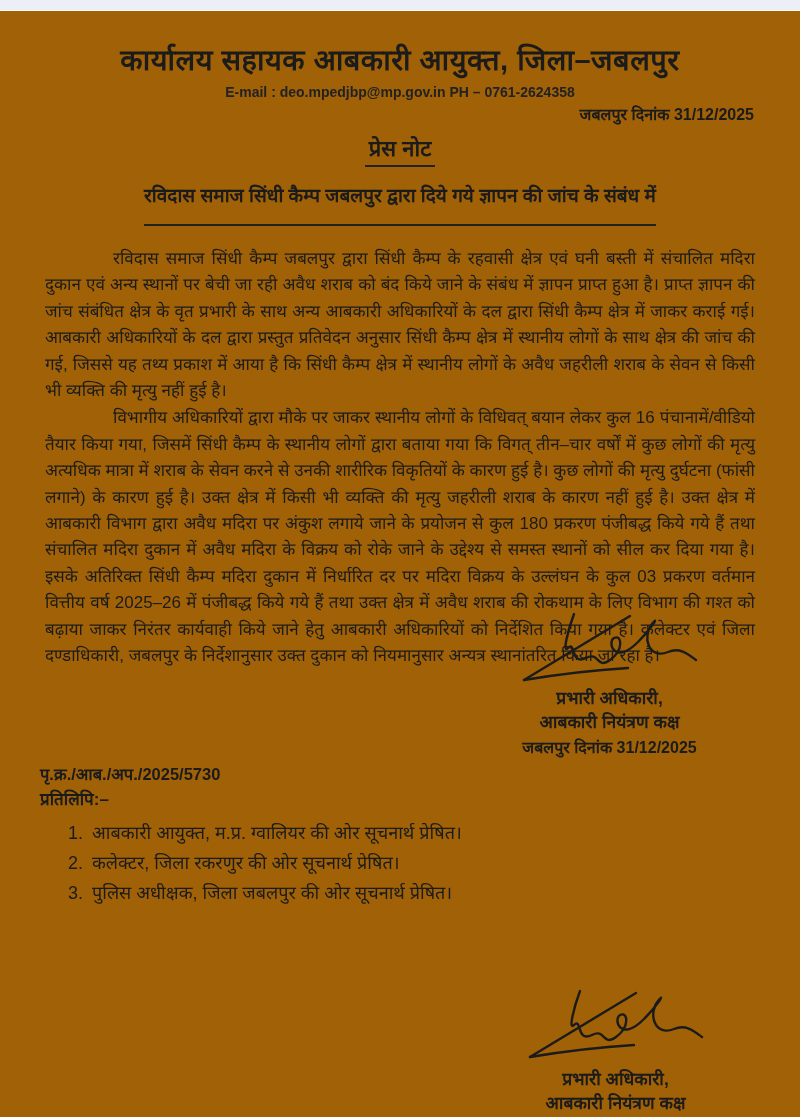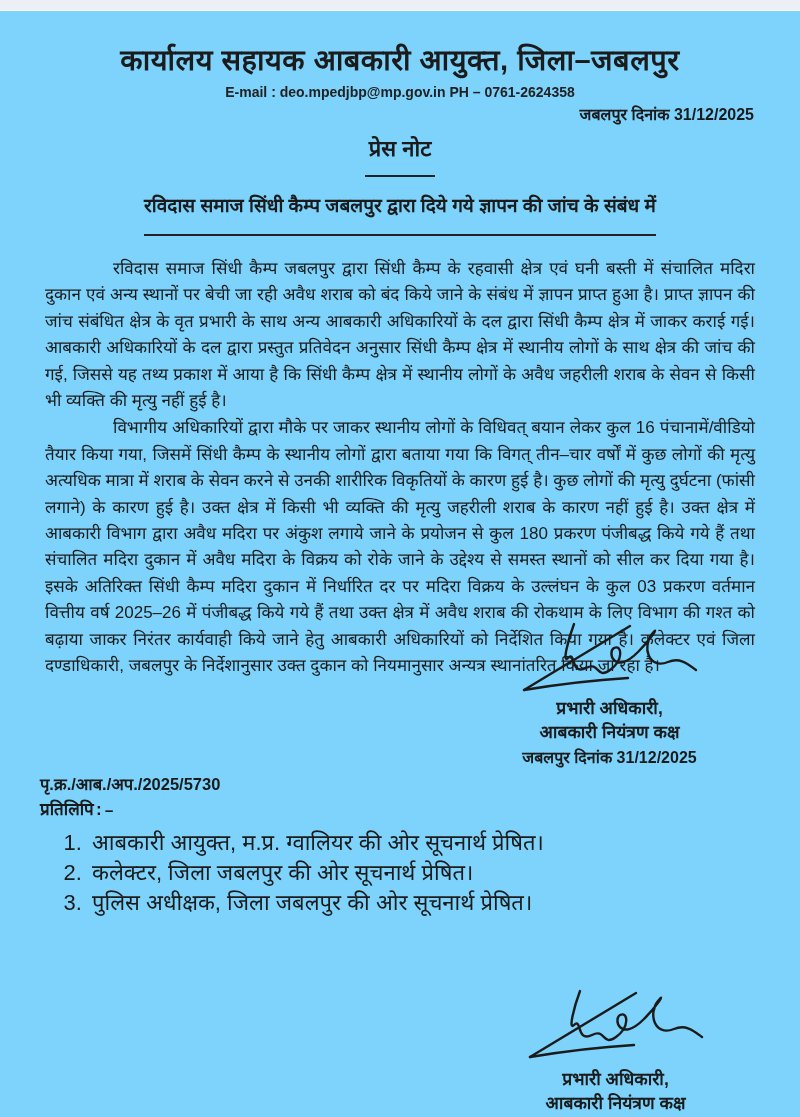--- a/index.html
+++ b/index.html
@@ -1,21 +1,21 @@
 <!DOCTYPE html>
 <html><head>
 <meta charset="utf-8">
 <style>
   * { margin: 0; padding: 0; box-sizing: border-box; }
   html, body { background: #9a9a9a; }
   .page {
     width: 800px;
     height: 1117px;
     margin: 0 auto;
-    background: #7dd3fc;
+    background: #a16207;
     position: relative;
     overflow: hidden;
     font-family: "Liberation Sans", "DejaVu Sans", sans-serif;
     color: #1b1b1b;
   }
   .top-strip {
     height: 11px;
     width: 100%;
     background: #edeff6;
     border-bottom: 1px solid #fbfdf2;
@@ -43,21 +43,21 @@
   }
   .press-note {
     text-align: center;
     margin-top: 7px;
   }
   .press-note span {
     display: inline-block;
     font-size: 22px;
     font-weight: bold;
     border-bottom: 2px solid #222;
-    padding: 0 4px 13px 4px;
+    padding: 0 4px 3px 4px;
   }
   .subject {
     text-align: center;
     margin-top: 15px;
   }
   .subject span {
     display: inline-block;
     font-size: 19px;
     font-weight: bold;
     border-bottom: 2px solid #222;
@@ -95,25 +95,24 @@
     margin: 0 46px 0 40px;
     font-size: 16.5px;
     font-weight: 600;
     margin-top: 2px;
     text-align: center;
   }
   .copies-label {
     margin: 2px 0 0 40px;
     font-size: 17px;
     font-weight: 600;
-    font-family: Liberation Mono, monospace;
   }
   ol.copies {
     margin: 8px 0 8px 88px;
-    font-size: 22px;
+    font-size: 18px;
     font-weight: 500;
     line-height: 30px;
     width: 470px;
   }
   ol.copies li { padding-left: 4px; }
   .sig-block-2 {
     position: absolute;
     right: 52px;
     top: 985px;
   }
@@ -155,21 +154,21 @@
   </div>
 
   <div class="ref-row">
     <span>पृ.क्र./आब./अप./2025/5730</span>
   </div>
 
   <div class="copies-label">प्रतिलिपि:–</div>
 
   <ol class="copies">
     <li>आबकारी आयुक्त, म.प्र. ग्वालियर की ओर सूचनार्थ प्रेषित।</li>
-    <li>कलेक्टर, जिला जबलपुर की ओर सूचनार्थ प्रेषित।</li>
+    <li>कलेक्टर, जिला रकरणुर की ओर सूचनार्थ प्रेषित।</li>
     <li>पुलिस अधीक्षक, जिला जबलपुर की ओर सूचनार्थ प्रेषित।</li>
   </ol>
 
   <div class="sig-block sig-block-2">
     <svg class="sig-scribble" width="200" height="86" viewBox="0 0 200 86">
       <g fill="none" stroke="#1b1b1b" stroke-width="2.4" stroke-linecap="round">
         <path d="M14,72 L120,8 M64,6 C58,22 52,46 58,40 C66,32 60,58 76,50 C90,43 86,62 100,52 C114,42 112,26 104,30 C97,34 104,58 128,34 C142,20 150,6 142,16 C132,28 138,52 158,44 C170,39 178,46 186,52"></path>
         <path d="M14,72 C50,66 86,62 118,60"></path>
       </g>
     </svg>

